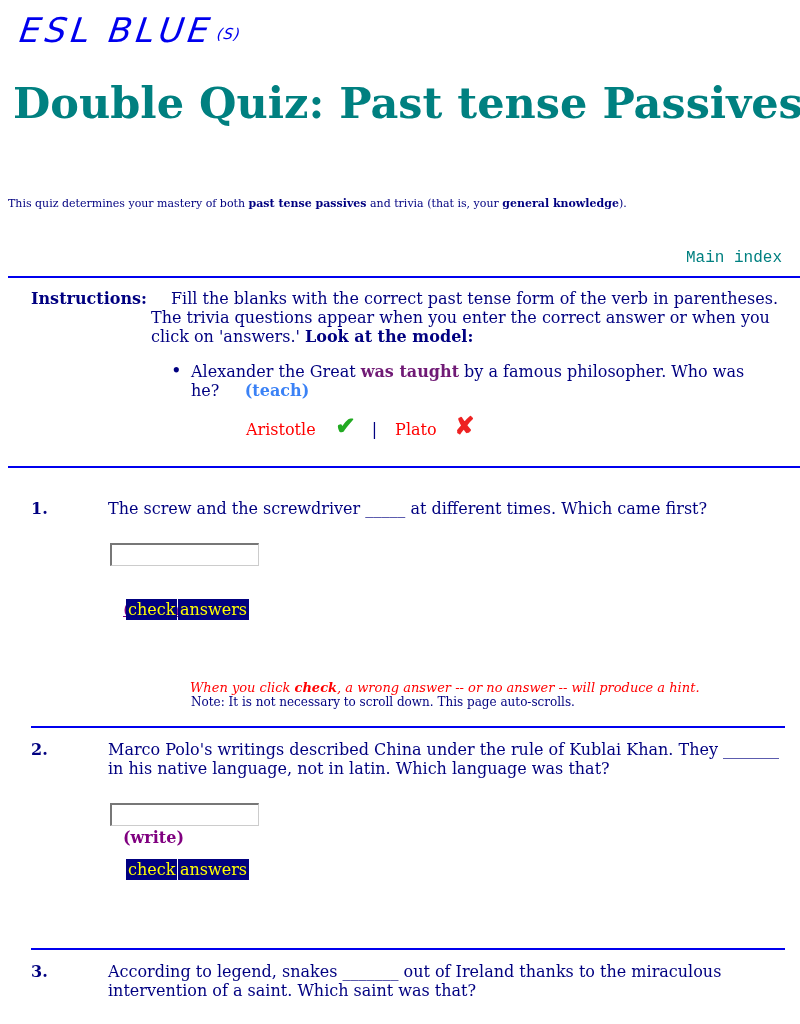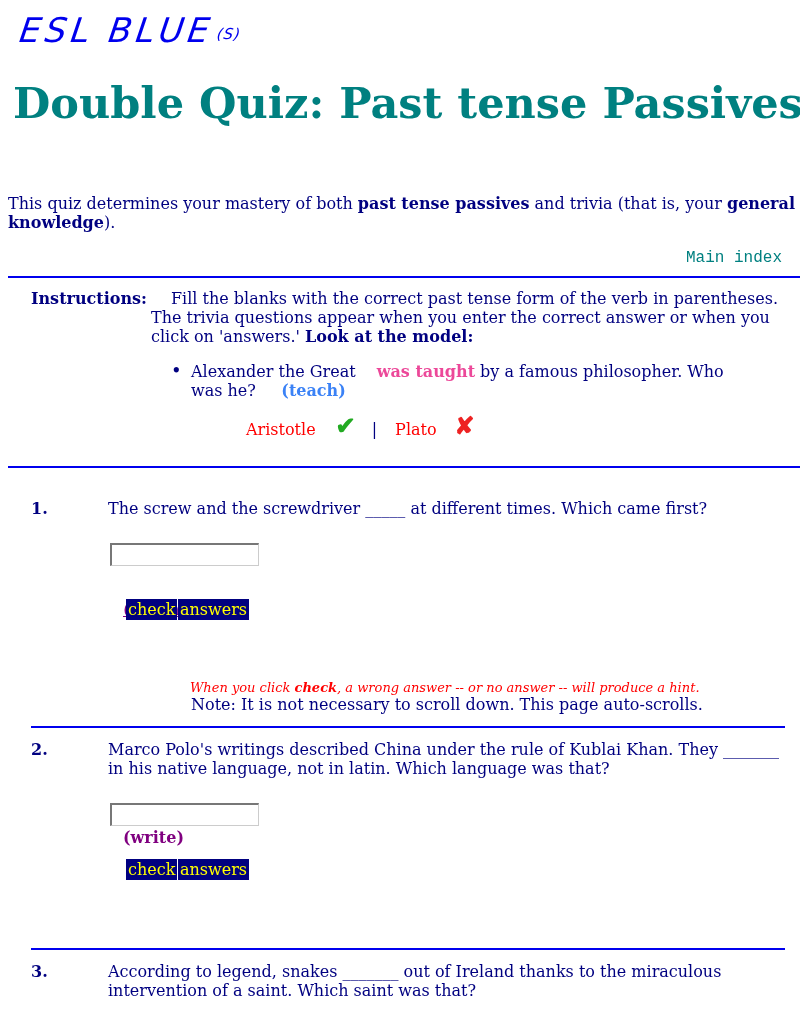--- a/index.html
+++ b/index.html
@@ -14,40 +14,40 @@
       transform: skewX(-8deg); line-height: 40px;
     }
     .logo .sup { font-size: 15px; vertical-align: top; letter-spacing: 1px; margin-left: 4px; position: relative; top: 4px; }
     .title {
       position: absolute; left: 13px; top: 76px; margin: 0;
       font-family: "DejaVu Serif", serif; font-weight: bold;
       color: #008080; font-size: 43px; line-height: 54px; white-space: nowrap;
     }
     .intro {
       position: absolute; left: 8px; top: 194px; width: 790px;
-      line-height: 19px; font-size: 16px; margin: 0;
+      line-height: 19px; font-size: 11px; margin: 0;
     }
     .intro b { color: #000080; }
     .main-index {
       position: absolute; right: 18px; top: 249px; color: #008080;
       font-size: 16px; text-decoration: none; font-family: Liberation Mono, monospace;
     }
     .hr-full { position: absolute; left: 8px; width: 792px; height: 0; border-top: 2px solid #0000ee; }
     .hr-q { position: absolute; left: 31px; width: 754px; height: 0; border-top: 2px solid #0000ee; }
     .instr-label { position: absolute; left: 31px; top: 289px; font-weight: bold; }
     .instr-text {
       position: absolute; left: 151px; top: 289px; width: 640px;
       line-height: 19px; text-indent: 20px;
     }
     .instr-text b { font-weight: bold; }
     .model {
       position: absolute; left: 191px; top: 362px; width: 560px; line-height: 19px;
     }
     .bullet { position: absolute; left: 171px; top: 360px; font-size: 18px; }
-    .teal-b { color: #ec4899; font-weight: bold; margin-left: 16px; }
+    .teal-b { color: #701a75; font-weight: bold; }
     .purple-b { color: #3b82f6; font-weight: bold; }
     .choices { position: absolute; left: 246px; top: 416px; height: 26px; display: flex; align-items: center; }
     .choice-text { color: #ff0000; }
     .check-icon { color: #22aa22; font-size: 24px; font-weight: bold; margin: 0 16px 0 20px; position: relative; top: -4px; }
     .sep { color: #000080; margin-right: 18px; }
     .x-icon { color: #ee2222; font-size: 24px; font-weight: bold; margin-left: 18px; position: relative; top: -4px; }
     .q-num { position: absolute; left: 31px; font-weight: bold; }
     .q-text { position: absolute; left: 108px; width: 680px; line-height: 19px; }
     .q-input {
       position: absolute; left: 110px; width: 146px; height: 20px;
@@ -55,21 +55,21 @@
       background: #fff; padding: 0; box-sizing: content-box;
     }
     .q-verb { position: absolute; left: 123px; color: #800080; font-weight: bold; }
     .btn {
       position: absolute; background: #000080; color: #ffff00;
       font-family: "DejaVu Serif", serif; font-size: 16px;
       height: 21px; line-height: 20px; padding: 0 2px; border: none; cursor: pointer;
     }
     .hint { position: absolute; left: 190px; top: 680px; color: #ff0000; font-style: italic; font-size: 13px; }
     .hint b { font-weight: bold; }
-    .note { position: absolute; left: 191px; top: 695px; font-size: 16px; }
+    .note { position: absolute; left: 191px; top: 695px; font-size: 12px; }
   </style>
 </head>
 <body>
 
 <div class="logo">
   <span>ESL BLUE</span><span class="sup">(S)</span>
 </div>
 
 <h1 class="title">Double Quiz: Past tense Passives</h1>
 

